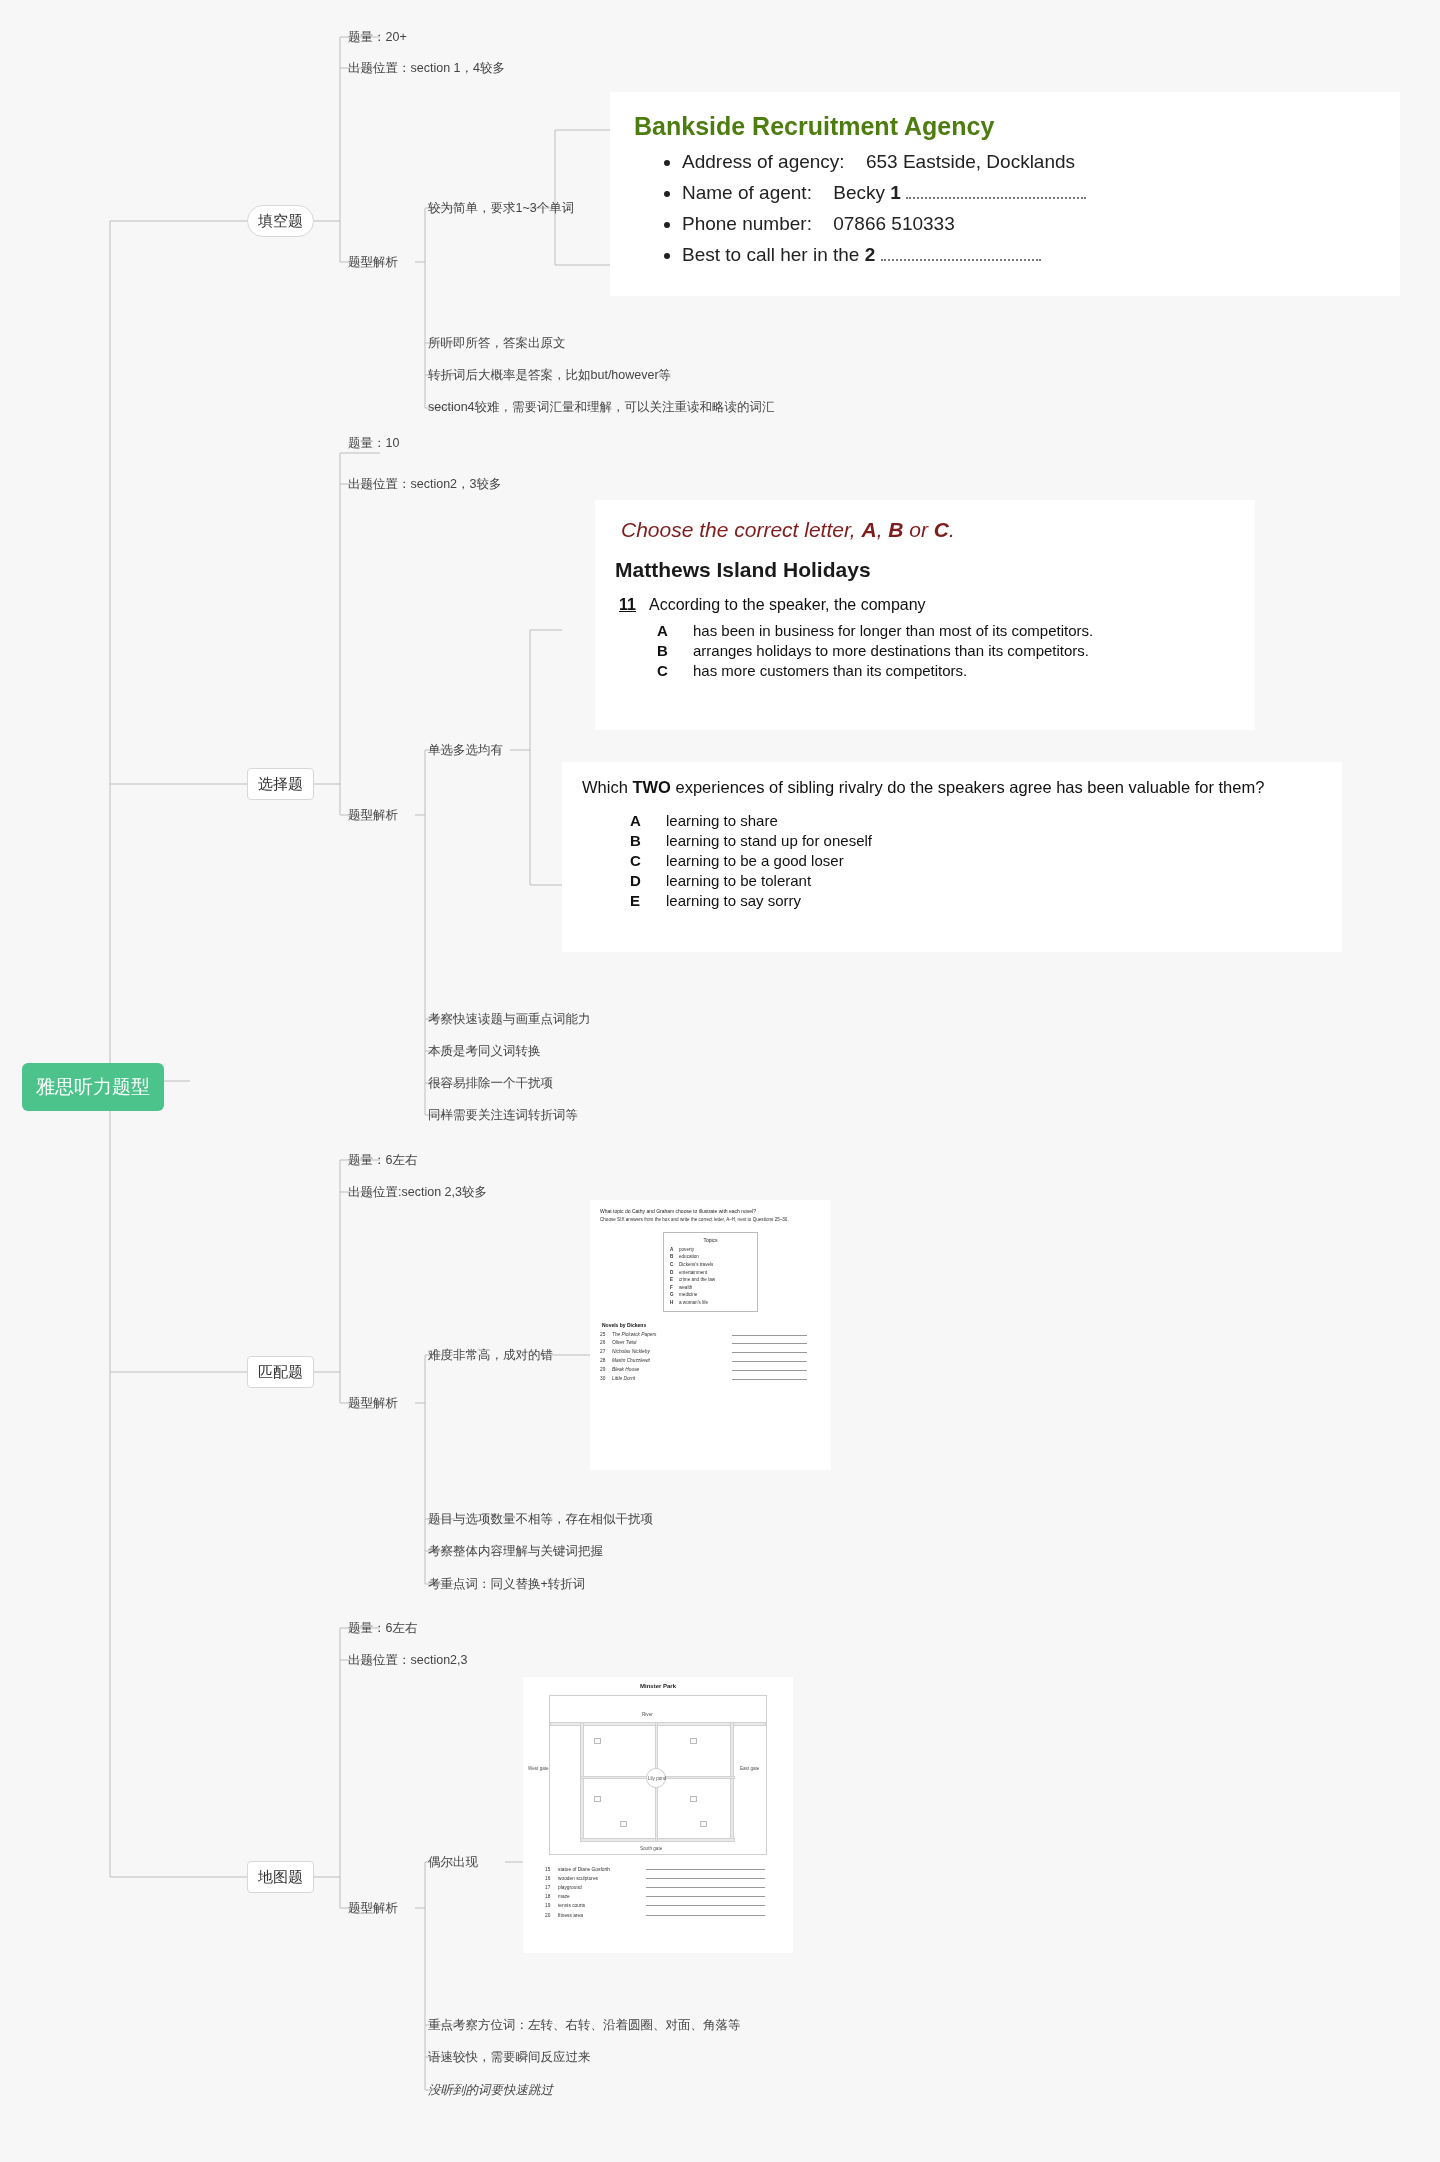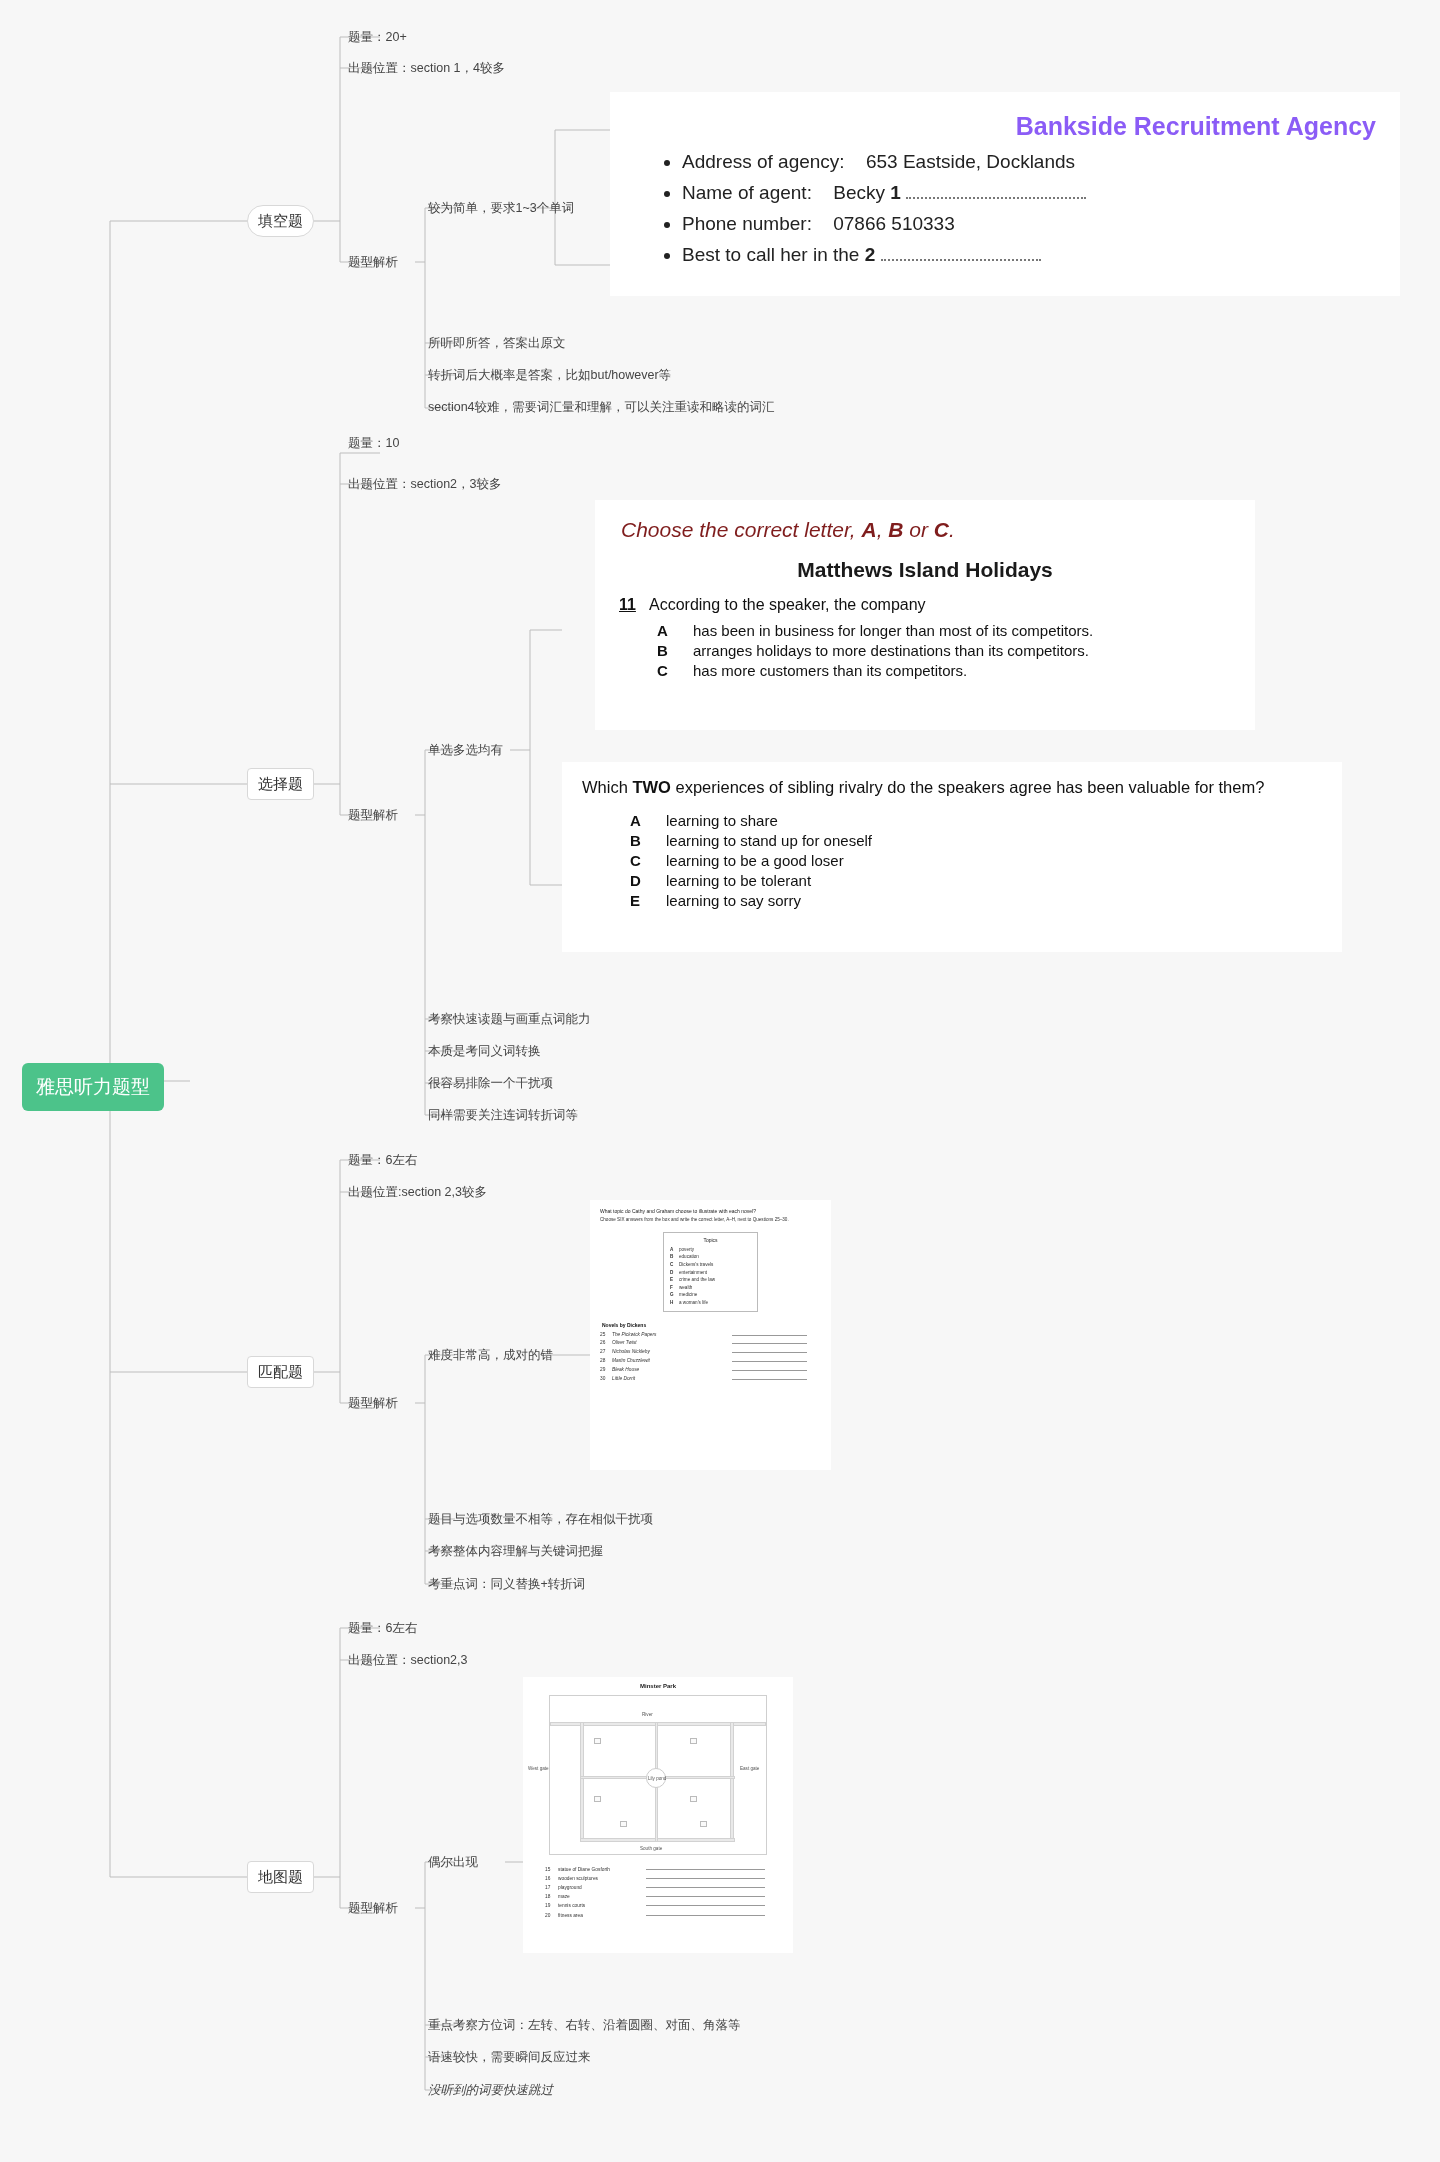--- a/index.html
+++ b/index.html
@@ -49,24 +49,24 @@
     white-space: nowrap;
     line-height: 1.25;
   }
   
   .card { position: absolute; background:#fff; }
   #img-bankside {
     left: 610px; top: 92px; width: 790px; height: 204px;
     padding: 14px 24px 14px 24px;
   }
   #img-bankside .title {
-    text-align: right;
+    text-align: left;
     font-size: 25px;
     font-weight: bold;
-    color: #8b5cf6;
+    color: #4d7c0f;
     margin: 6px 0 10px 0;
   }
   #img-bankside ul { margin: 0; padding-left: 48px; }
   #img-bankside li {
     font-size: 19px;
     color: #222;
     margin: 9px 0;
   }
   #img-bankside li .lbl { display:inline-block; }
   #img-bankside li .val { margin-left: 16px; }
@@ -81,21 +81,21 @@
     left: 595px; top: 500px; width: 660px; height: 230px;
     padding: 14px 20px;
   }
   #img-matthews .instr {
     font-style: italic;
     font-size: 21px;
     color: #7f1d1d;
     margin: 4px 0 16px 6px;
   }
   #img-matthews .htitle {
-    text-align:center;
+    text-align:left;
     font-weight: bold;
     font-size: 21px;
     color:#1a1a1a;
     margin-bottom: 14px;
   }
   #img-matthews .qline {
     font-size: 16px; color:#111; margin-left: 4px; margin-bottom: 8px;
   }
   #img-matthews .qnum { font-weight: bold; display:inline-block; width: 30px; text-decoration: underline; }
   .optrow { font-size: 15px; color:#111; margin: 3px 0 3px 42px; }

